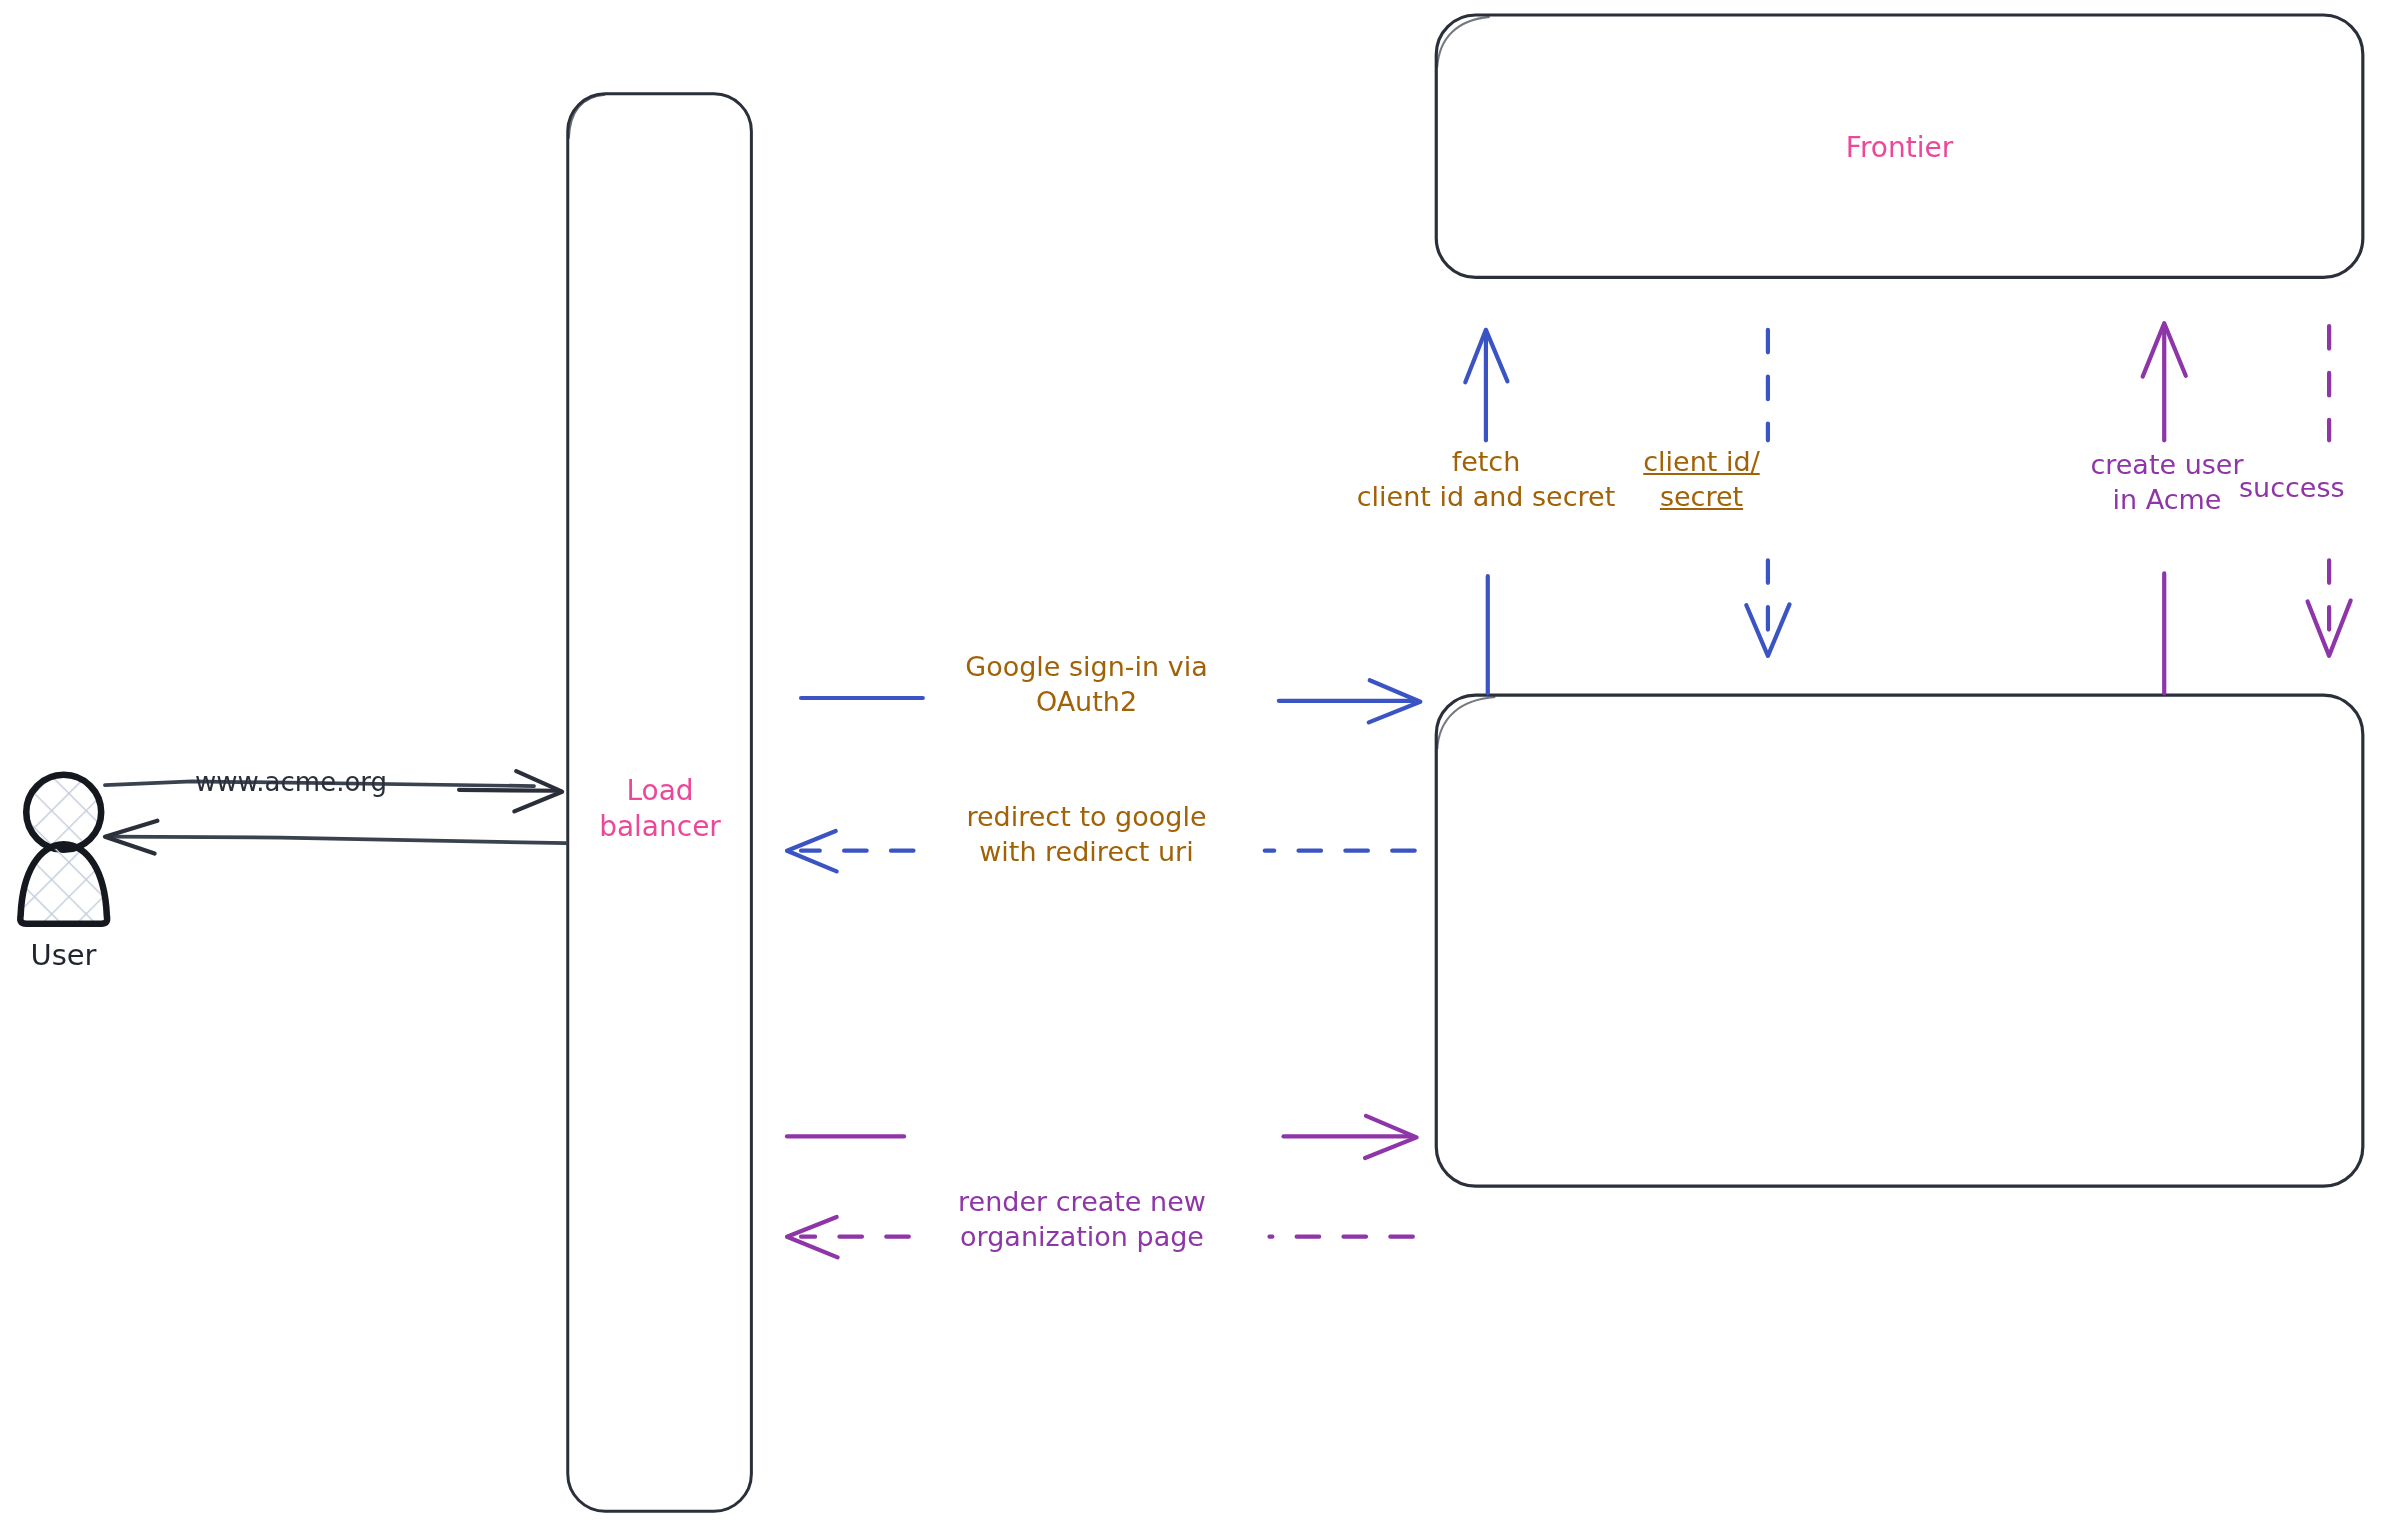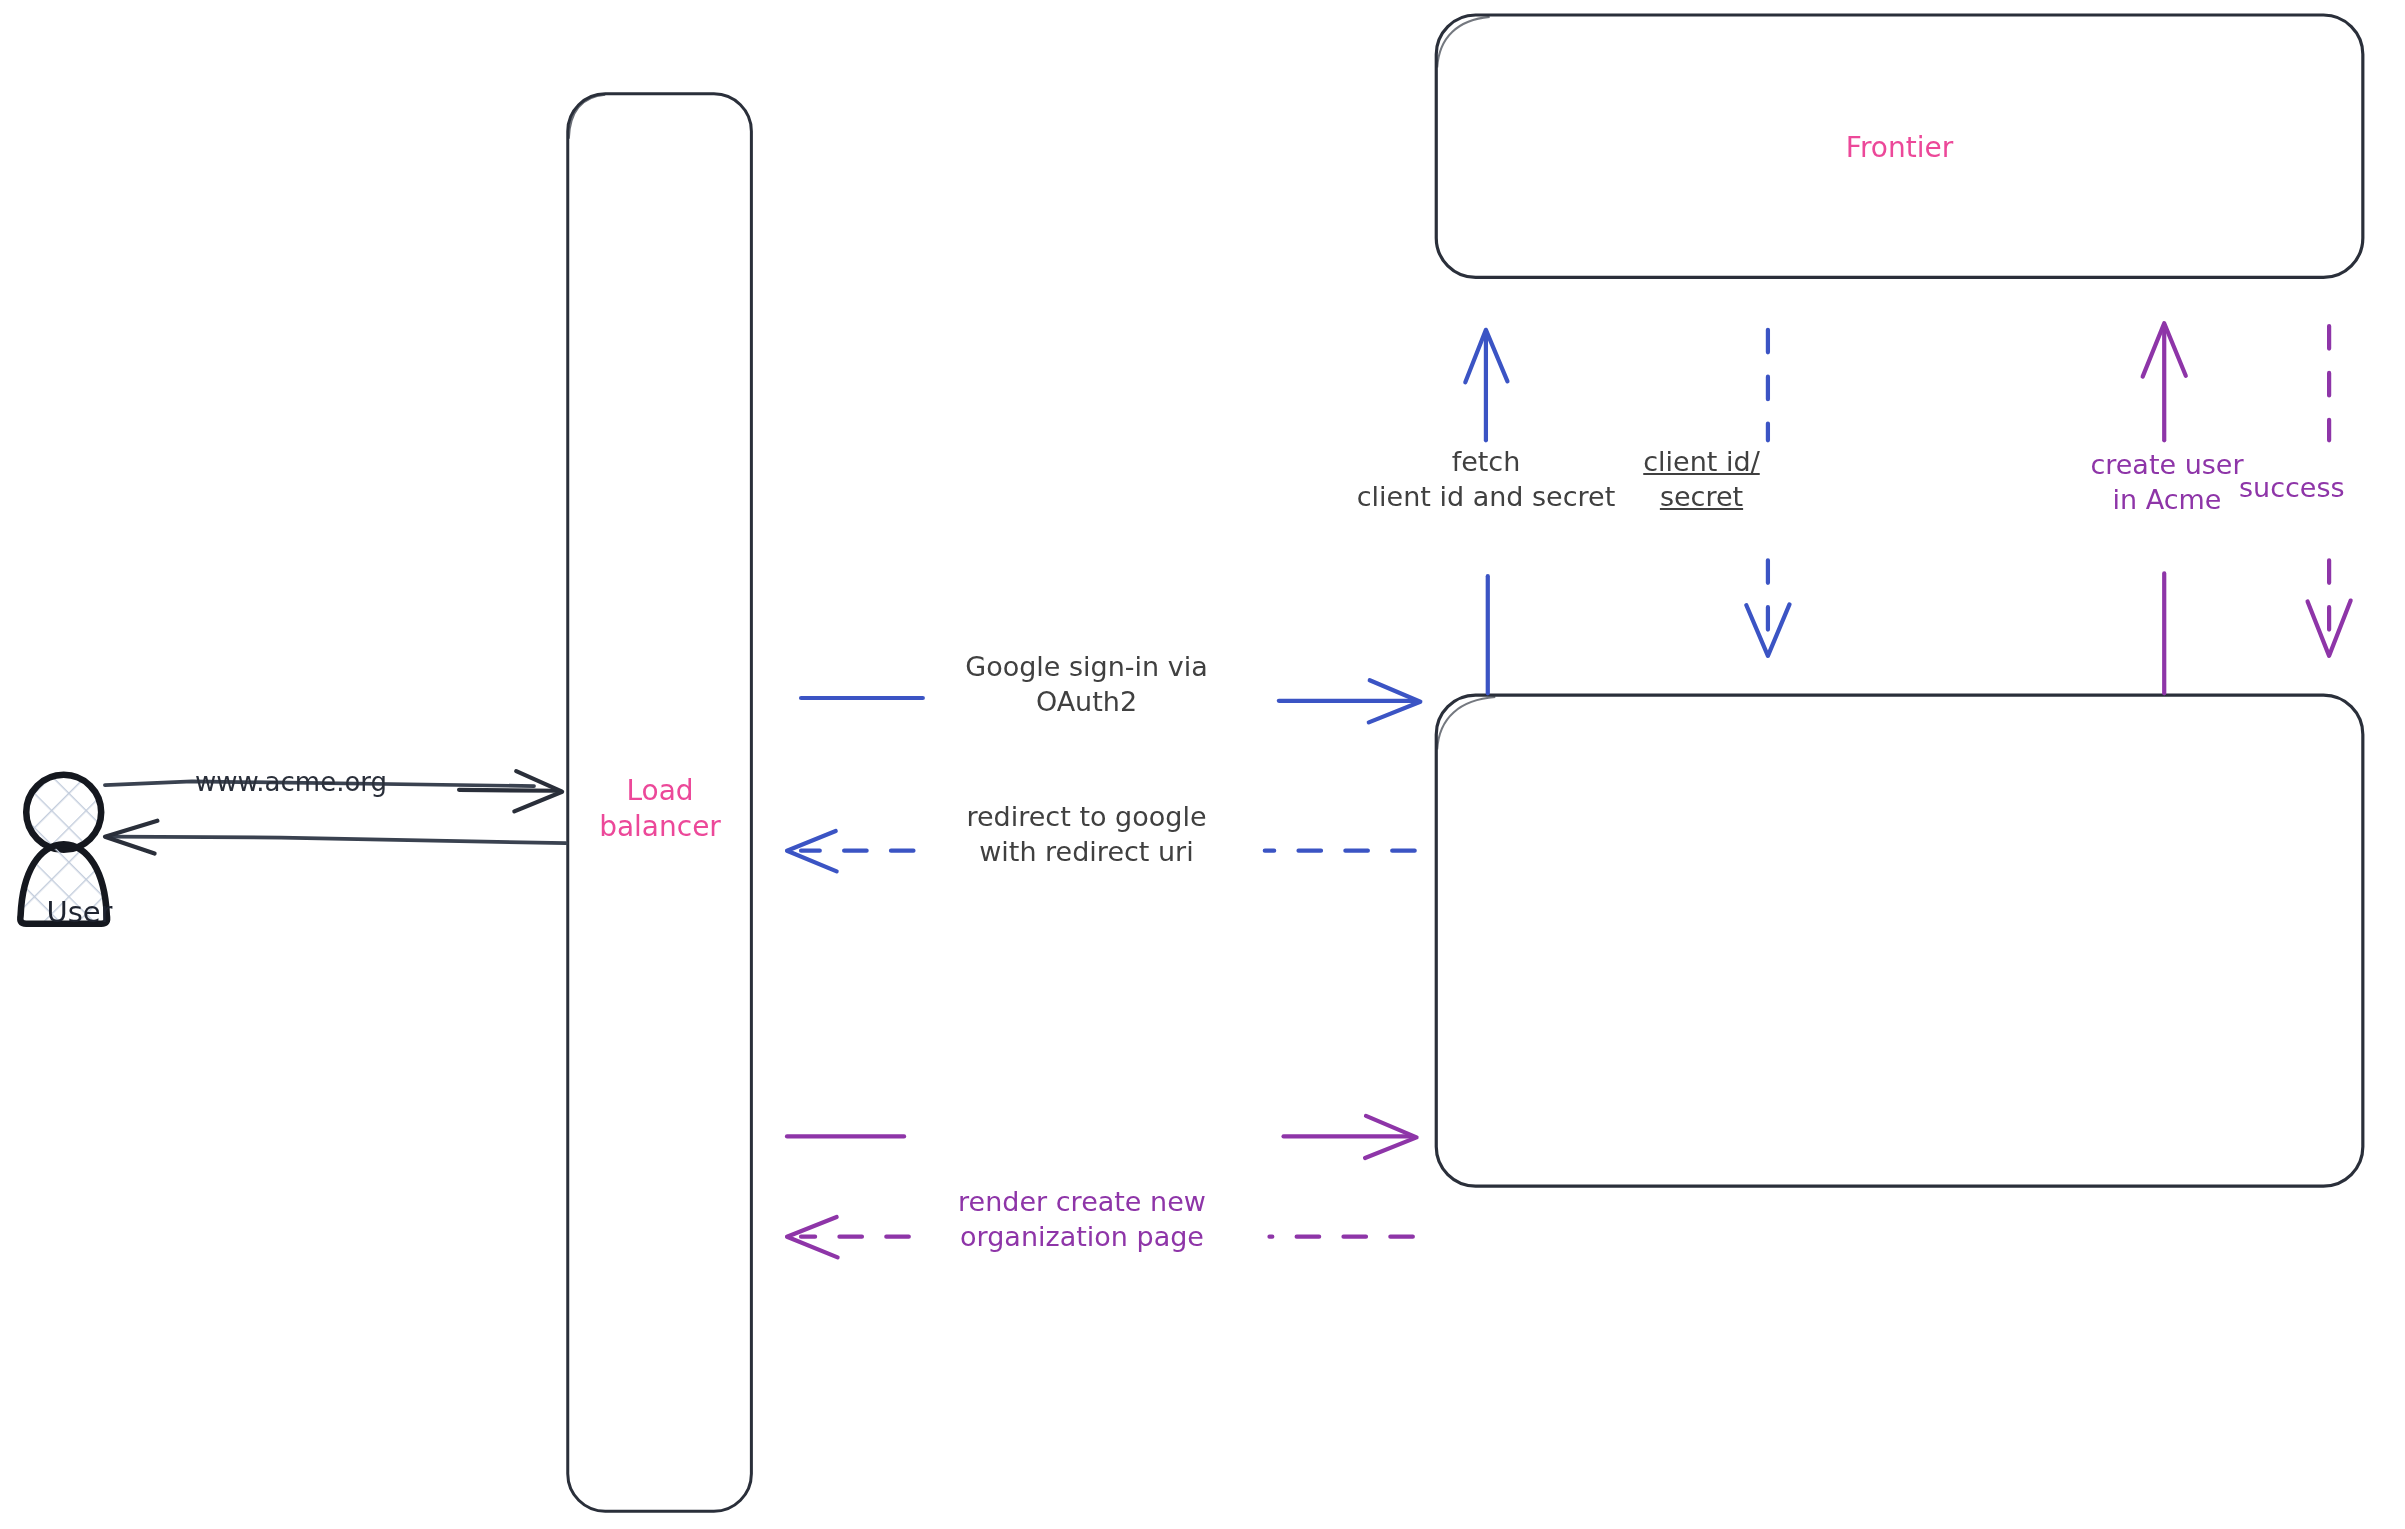--- a/index.html
+++ b/index.html
@@ -36,21 +36,21 @@
     color: #ec4899;
     font-size: 28px;
   }
   .actor-label {
     color: #1f2430;
     font-size: 29px;
   }
   .edge-label {
     font-size: 27px;
   }
-  .edge-label.blue { color: #404040; }
+  .edge-label.blue { color: #a16207; }
   .edge-label.purple { color: #8e35a8; }
   .edge-label.dark  { color: #2a2f3a; font-size: 26px; }
 </style>
 </head>
 <body>
 
 <div id="canvas">
 
   <svg class="layer" viewBox="0 0 2567 1633">
     <defs>
@@ -134,21 +134,21 @@
       <path d="M 2287 402 L 2310 345 L 2333 401" fill="none" stroke="#8e35a8" stroke-width="4.5" stroke-linecap="round" stroke-linejoin="round"></path>
     </g>
 
     <g>
       <path d="M 2486 348 L 2486 470" fill="none" stroke="#8e35a8" stroke-width="4.5" stroke-linecap="round" stroke-dasharray="24 26"></path>
       <path d="M 2486 598 L 2486 680" fill="none" stroke="#8e35a8" stroke-width="4.5" stroke-linecap="round" stroke-dasharray="24 26"></path>
       <path d="M 2463 642 L 2486 700 L 2509 641" fill="none" stroke="#8e35a8" stroke-width="4.5" stroke-linecap="round" stroke-linejoin="round"></path>
     </g>
   </svg>
 
-  <div class="actor-label" style="left:0px; top:894px; width:127px;padding-left:16px;">User</div>
+  <div class="actor-label" style="left:0px; top:937px; width:127px;">User</div>
 
   <div class="node-label" style="left:568px; top:773px; width:184px;">Load
 balancer</div>
 
   <div class="node-label" style="left:1436px; top:130px; width:927px;">Frontier</div>
 
 
   <div class="edge-label dark" style="left:141px; top:766px; width:300px;">www.acme.org</div>
 
   <div class="edge-label blue" style="left:899px; top:650px; width:375px;">Google sign-in via

